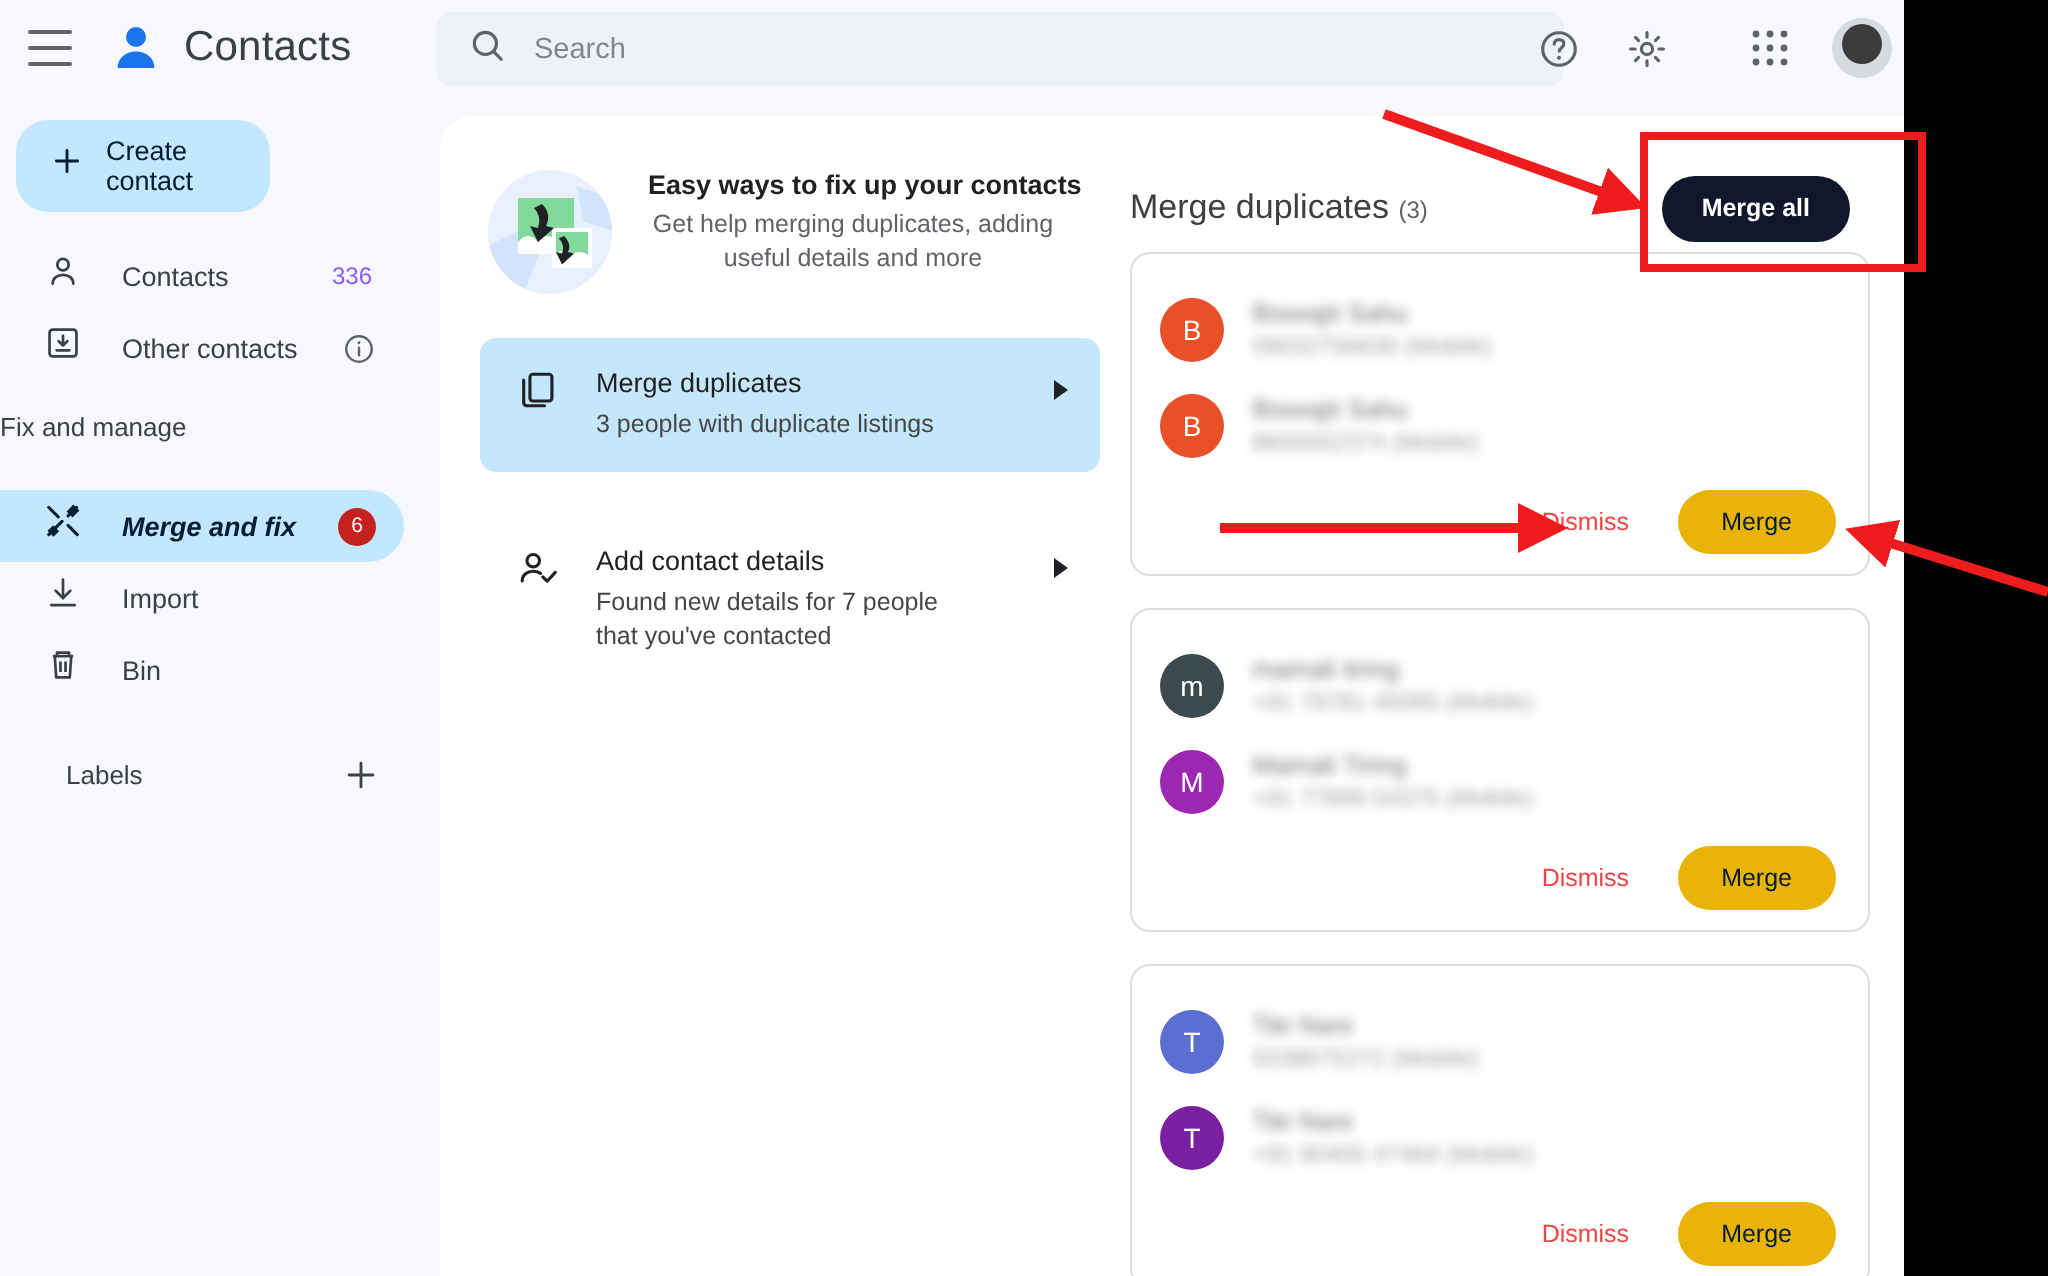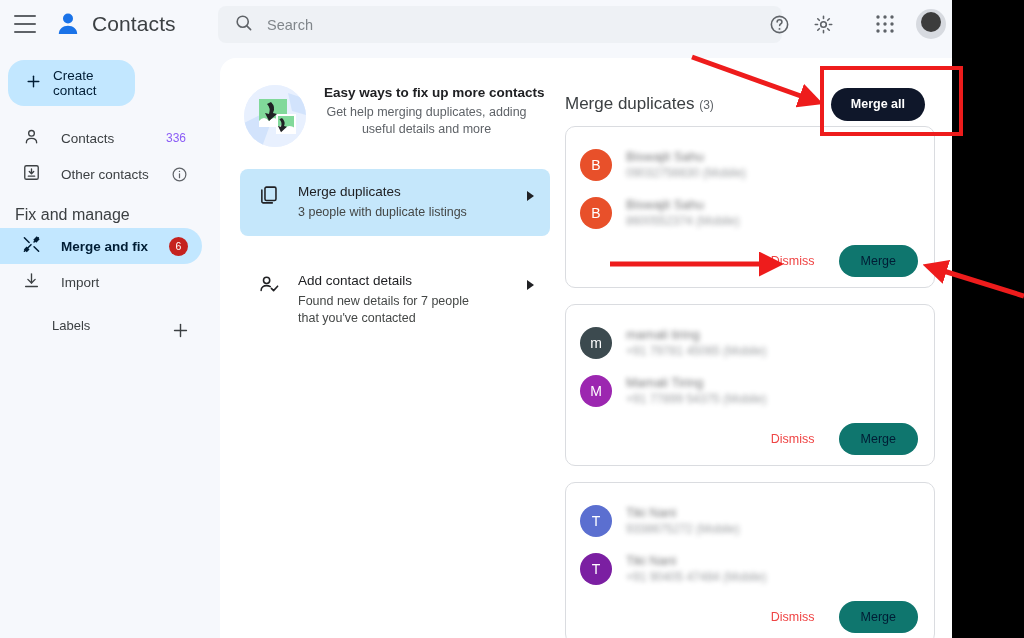--- a/index.html
+++ b/index.html
@@ -87,39 +87,39 @@
   .create-btn-label { font-size: 13.5px; color: #001d35; }
   .nav-item {
     height: 36px; margin-right: 18px;
     border-radius: 0 18px 18px 0;
     display: flex; align-items: center;
     padding-left: 22px; gap: 20px;
     cursor: pointer; position: relative;
   }
   .nav-item .nav-label { font-size: 13.5px; color: #3c4043; flex: 1; }
   .nav-item.selected { background: #c2e7ff; }
-  .nav-item.selected .nav-label { color: #001d35; font-weight: bold; }
+  .nav-item.selected .nav-label { color: #001d35; font-weight: bold; font-style: italic; }
   .nav-count { font-size: 12px; color: #8b5cf6; margin-right: 16px; }
   .nav-info { margin-right: 14px; display: flex; }
   .badge {
     margin-right: 14px;
     background: #c5221f; color: #fff;
     font-size: 10.5px; border-radius: 10px;
     min-width: 19px; height: 19px;
     display: flex; align-items: center; justify-content: center;
     padding: 0 5px;
   }
   .section-label {
-    font-size: 16px; color: #3c4043;
-    padding-left: 15px; margin: 14px 0 4px 0;
+    font-size: 13px; color: #3c4043;
+    margin: 14px 0 24px 0;
   }
   .labels-row {
-    display: flex; justify-content: space-between;
-    padding-left: 5px; padding-right: 28px; margin-top: 18px;
-    height: 32px; cursor: default; margin-left: 47px;
+    display: flex; align-items: center; justify-content: space-between;
+    padding-left: 33px; padding-right: 28px; margin-top: 18px;
+    height: 32px; cursor: default;
   }
   .labels-title { font-size: 13px; color: #3c4043; }
   .plus-btn { width: 24px; height: 24px; display: flex; align-items:center; justify-content:center; cursor: pointer; }
   
   .content {
     position: absolute; left: 220px; top: 58px;
     width: 732px; height: 580px;
     background: #fff;
     border-radius: 16px 0 0 0;
     overflow: hidden;
@@ -174,21 +174,21 @@
     display: flex; align-items: center; justify-content: flex-end;
     gap: 12px; margin-top: 8px; padding-right: 2px;
   }
   .dismiss-btn {
     background: none; border: none; cursor: pointer;
     color: #ef4444; font-size: 12.5px; font-weight: normal;
     padding: 8px 12px; border-radius: 16px;
     font-family: "Liberation Sans", sans-serif;
   }
   .merge-btn {
-    background: #0f766e; border: none; cursor: pointer;
+    background: #eab308; border: none; cursor: pointer;
     color: #001d35; font-size: 12.5px;
     height: 32px; padding: 0 22px; border-radius: 16px;
     font-family: "Liberation Sans", sans-serif;
   }
   
   .anno { position: absolute; pointer-events: none; }
   .anno-box {
     border: 4px solid #ee1c1c;
     left: 820px; top: 66px; width: 143px; height: 70px;
   }
@@ -315,20 +315,30 @@
         <span>
           <svg width="19" height="19" viewBox="0 0 24 24" fill="none" stroke="#3c4043" stroke-width="1.7" stroke-linecap="round">
             <line x1="12" y1="3.6" x2="12" y2="15"></line>
               <polyline points="7.4,10.6 12,15.2 16.6,10.6"></polyline>
             <line x1="4.6" y1="19.6" x2="19.4" y2="19.6"></line>
           </svg>
         </span>
         <span class="nav-label">Import</span>
       </div>
 
+      <div class="nav-item">
+        <span>
+          <svg width="19" height="19" viewBox="0 0 24 24" fill="none" stroke="#3c4043" stroke-width="1.7" stroke-linejoin="round">
+            <path d="M5.6 6.4h12.8M8.2 6.4V4.2h7.6v2.2"></path>
+            <path d="M6.8 6.4l.9 13.4h8.6l.9-13.4"></path>
+            <path d="M10.4 9.8v6.6M13.6 9.8v6.6"></path>
+          </svg>
+        </span>
+        <span class="nav-label">Bin</span>
+      </div>
 
       <div class="labels-row">
         <span class="labels-title">Labels</span>
         <span class="plus-btn">
           <svg width="19" height="19" viewBox="0 0 24 24" stroke="#3c4043" stroke-width="1.8" stroke-linecap="round">
             <line x1="12" y1="4.5" x2="12" y2="19.5"></line>
               <line x1="4.5" y1="12" x2="19.5" y2="12"></line>
           </svg>
         </span>
       </div>
@@ -345,21 +355,21 @@
               <path d="M44 8 L62 14 L62 30 L48 26 Z" fill="#d2e3fc"></path>
               <rect x="15" y="14" width="28" height="28" fill="#81d99a"></rect>
               <path d="M15 36 q5 -6 10 0 q5 -6 10 0 q4 -4 8 0 v6 h-28 z" fill="#ffffff"></path>
               <rect x="33" y="30" width="18" height="18" fill="#81d99a" stroke="#fff" stroke-width="2"></rect>
               <path d="M33 43 q4 -5 8 0 q4 -4 10 0 v5 h-18 z" fill="#ffffff"></path>
               <path d="M27 17 q5 5 2 11 l4 1 -8 7 -4 -8 4 1 q2 -6 -2 -10z" fill="#202124"></path>
               <path d="M38 33 q4 4 2 8 l3 .8 -6 5.4 -3 -6.2 3 .8 q1.6 -4.4 -1.6 -7.6z" fill="#202124"></path>
             </svg>
           </div>
           <div>
-            <div class="promo-text-title">Easy ways to fix up more contacts</div>
+            <div class="promo-text-title">Easy ways to fix up your contacts</div>
             <div class="promo-text-sub">Get help merging duplicates, adding useful details and more</div>
           </div>
         </div>
 
         <div class="fixcard selected">
           <span>
             <svg width="22" height="22" viewBox="0 0 24 24" fill="none" stroke="#202124" stroke-width="1.7">
               <rect x="7.6" y="3.4" width="12" height="14.6" rx="1.6"></rect>
               <path d="M15.6 20.6H5.8a1.6 1.6 0 0 1-1.6-1.6V6.6" stroke-linecap="round"></path>
             </svg>

